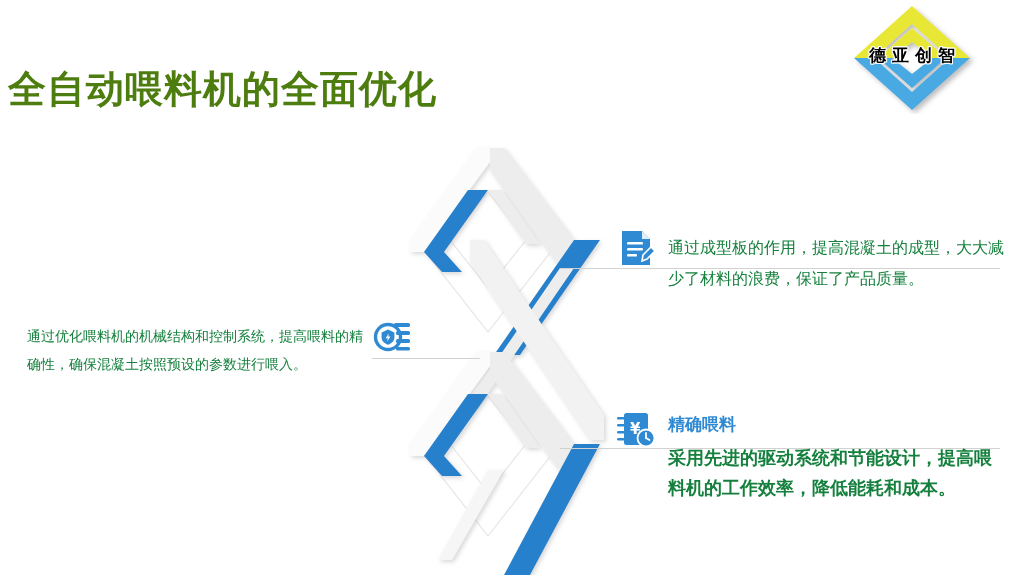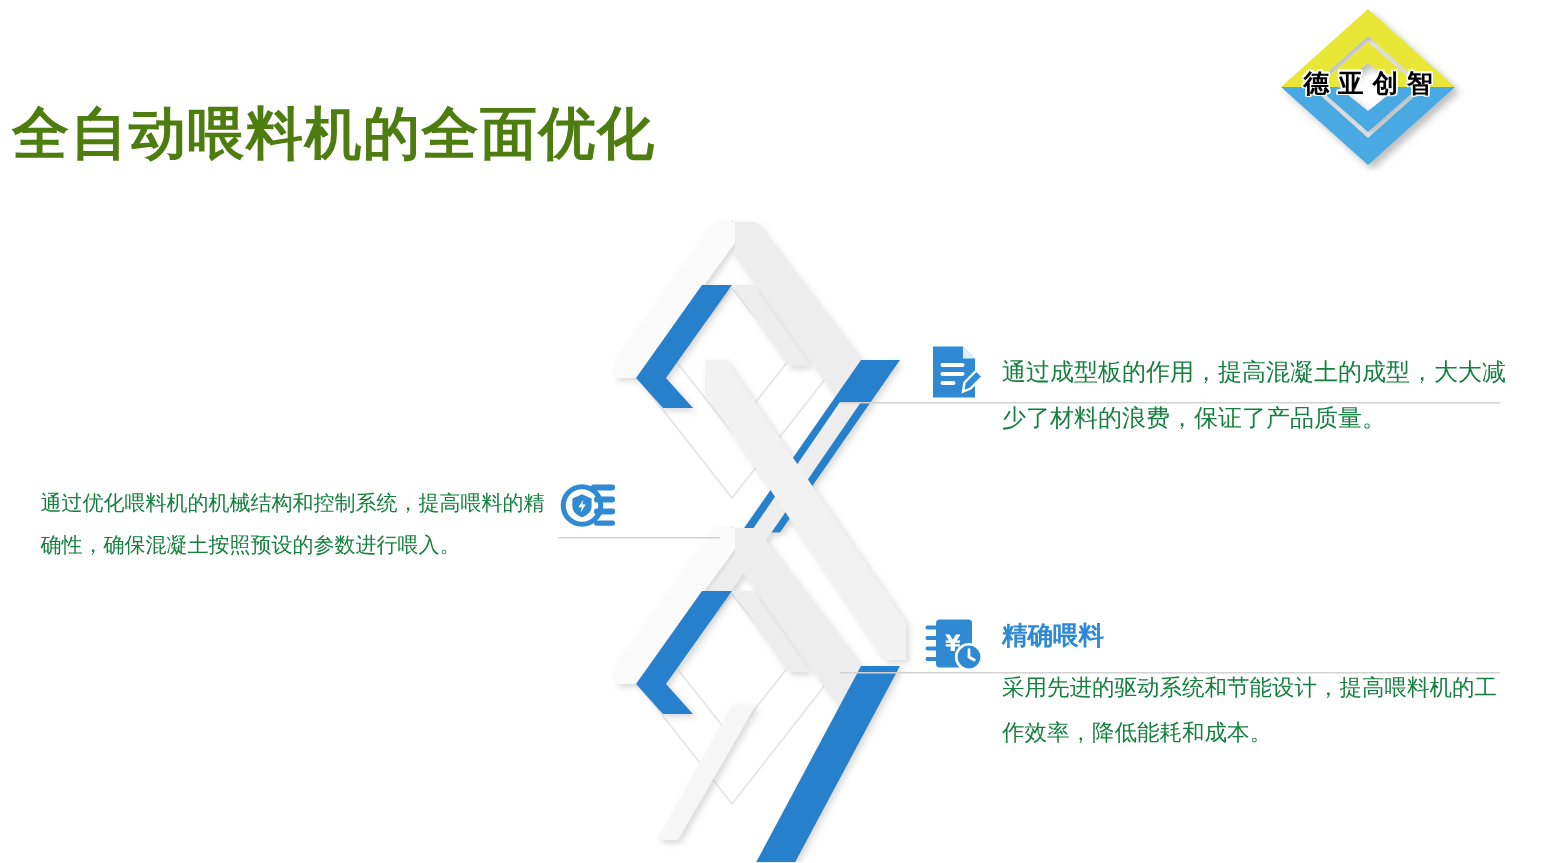--- a/index.html
+++ b/index.html
@@ -118,21 +118,21 @@
     top: 232px;
     width: 338px;
   }
   #feature-right-top .feature-body { font-size: 16px; line-height: 31px; }
 
   #feature-right-bottom {
     left: 668px;
     top: 412px;
     width: 338px;
   }
-  #feature-right-bottom .feature-body { font-size: 15px; line-height: 30px; }
+  #feature-right-bottom .feature-body { font-size: 18px; line-height: 30px; font-weight: bold; }
 
   #icon-right-top-wrap {
     position: absolute;
     left: 618px;
     top: 229px;
     width: 38px;
     height: 40px;
   }
   #icon-right-bottom-wrap {
     position: absolute;

